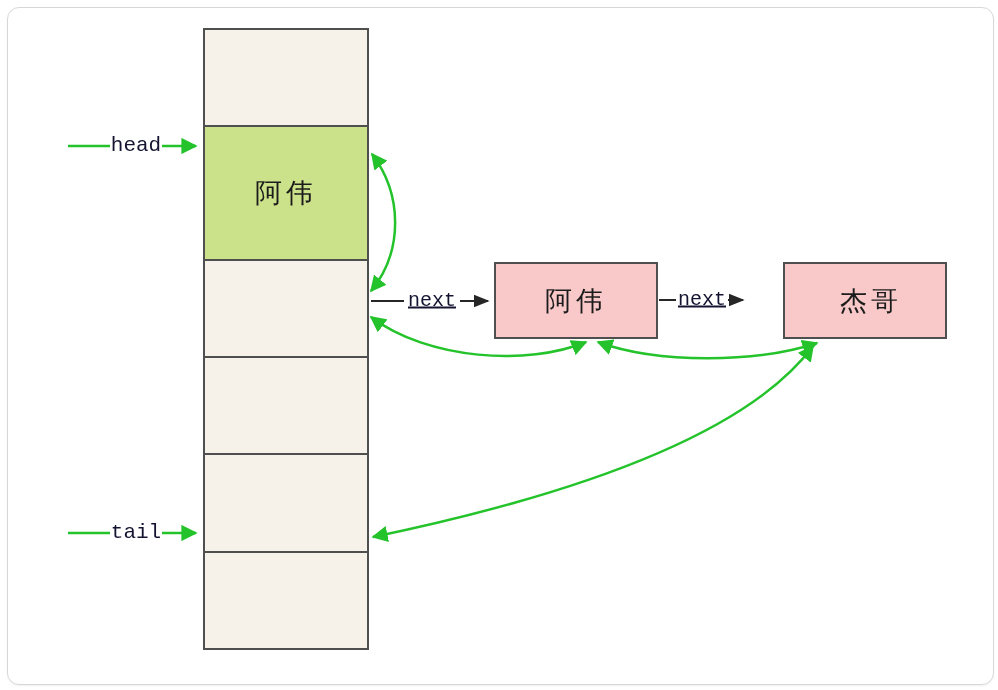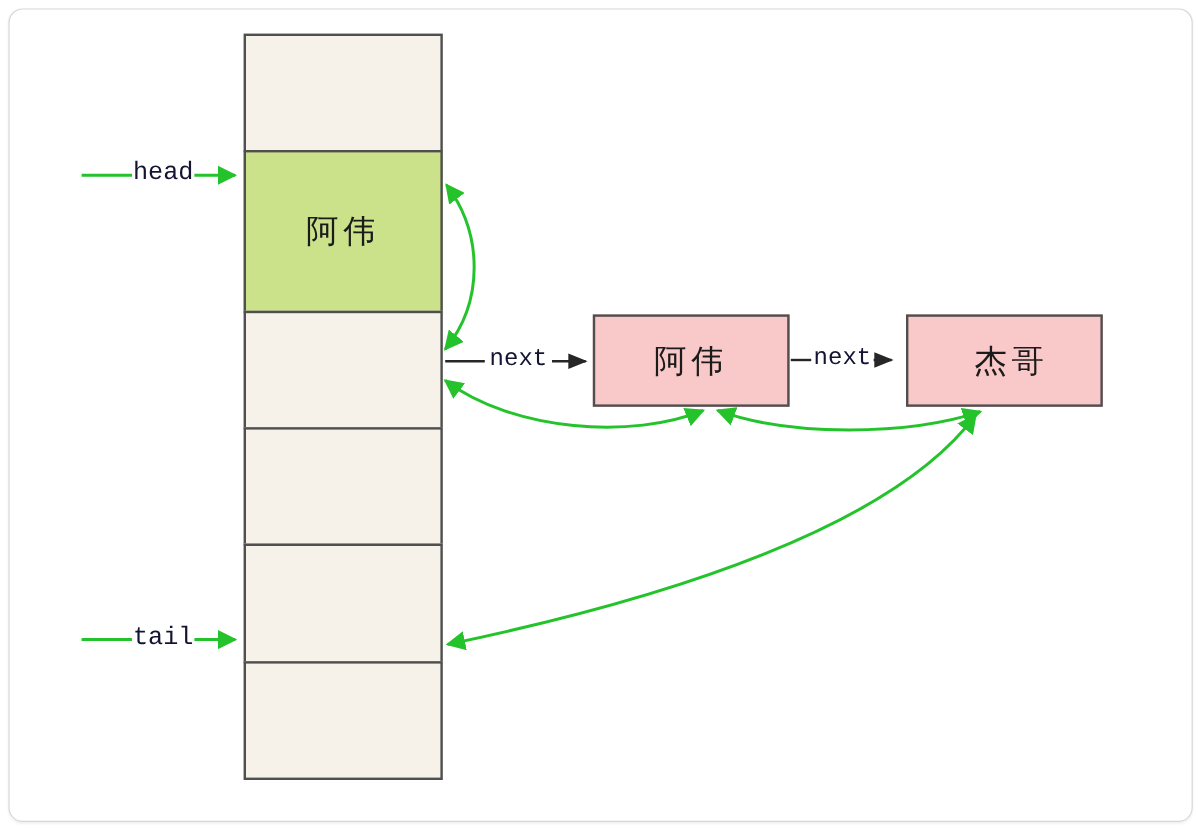--- a/index.html
+++ b/index.html
@@ -34,33 +34,34 @@
   .list-node{
     position:absolute;top:262px;width:164px;height:77px;box-sizing:border-box;
     border:2px solid var(--box-border,#4f4f4f);
     background:var(--node-pink,#f9c9c9);
     display:flex;align-items:center;justify-content:center;
     font-size:27px;color:var(--cell-text,#1b1b1b);
     font-family:"DejaVu Sans","Liberation Serif",serif;
     letter-spacing:4px;
   }
   .node-awei{left:494px;}
-  .node-jiege{left:755px;padding-left:12px;}
+  .node-jiege{left:783px;padding-left:12px;}
 
   .ptr-label{
     position:absolute;transform:translate(-50%,-50%);
     font-family:"Liberation Mono","DejaVu Sans Mono",monospace;
     font-size:21px;font-weight:400;color:var(--label-text,#141432);
     white-space:nowrap;
   }
   .edge-label{
     position:absolute;transform:translate(-50%,-50%);
     font-family:"Liberation Mono","DejaVu Sans Mono",monospace;
     font-size:20px;color:var(--label-text,#141432);
     white-space:nowrap;
+    text-decoration:underline;
   }
   .lbl-head{left:136px;top:145px;}
   .lbl-tail{left:136px;top:532px;}
   .lbl-next1{left:432px;top:300px;}
   .lbl-next2{left:702px;top:299px;}
 </style>
 </head>
 <body>
 
 <div class="frame"></div>

